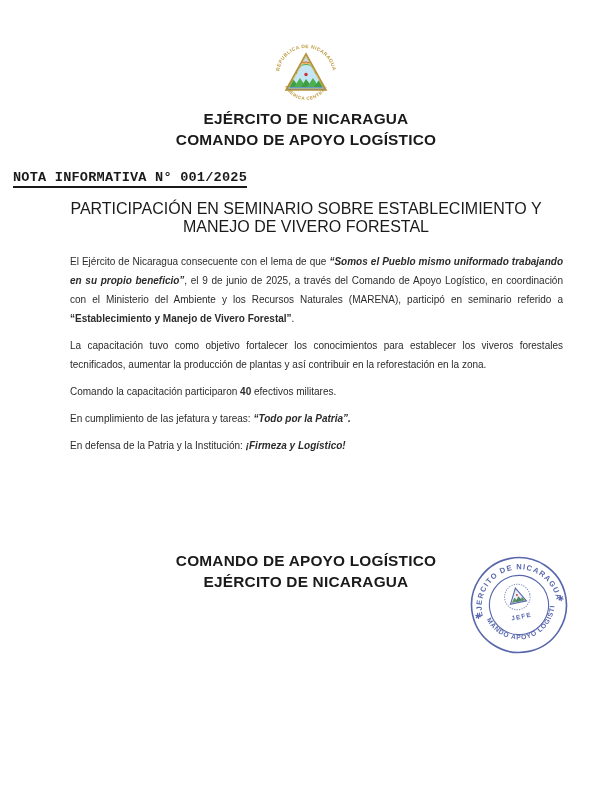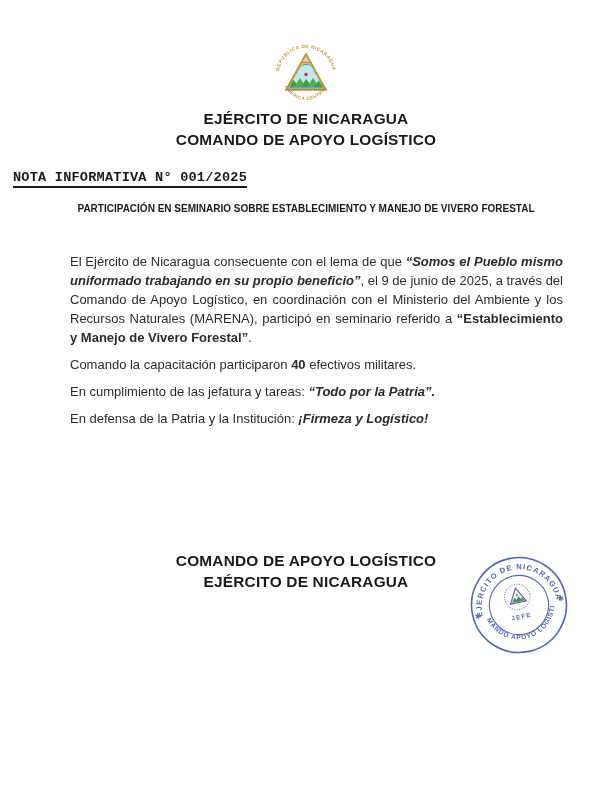--- a/index.html
+++ b/index.html
@@ -39,29 +39,29 @@
     font-size: 13.6px;
     color: #1a1a1a;
     border-bottom: 2px solid #1a1a1a;
     padding-bottom: 1px;
     letter-spacing: 0.2px;
   }
   .subject {
     position: absolute;
     top: 200px; left: 56px; width: 500px;
     text-align: center;
-    font-weight: bold;
-    font-size: 10px;
+    font-weight: normal;
+    font-size: 16px;
     line-height: 17.5px;
     color: #1a1a1a;
   }
   .doc-body {
     position: absolute;
     top: 252px; left: 70px; width: 493px;
-    font-size: 13px;
+    font-size: 10px;
     line-height: 19px;
     text-align: justify;
     color: #2b2b2b;
   }
   .doc-body p { margin: 0 0 8px 0; }
   .b  { font-weight: bold; }
   .bi { font-weight: bold; font-style: italic; }
   .closing {
     position: absolute;
     top: 551px; left: 0; width: 100%;
@@ -124,20 +124,21 @@
   </div>
 
   <div class="nota">
     <span>NOTA INFORMATIVA N° 001/2025</span>
   </div>
 
   <div class="subject">PARTICIPACIÓN EN SEMINARIO SOBRE ESTABLECIMIENTO Y MANEJO DE VIVERO FORESTAL</div>
 
   <div class="doc-body">
     <p><span>El Ejército de Nicaragua consecuente con el lema de que </span><span class="bi">“Somos el Pueblo mismo uniformado trabajando en su propio beneficio”</span><span>, el 9 de junio de 2025, a través del Comando de Apoyo Logístico, en coordinación con el Ministerio del Ambiente y los Recursos Naturales (MARENA), participó en seminario referido a </span><span class="b">“Establecimiento y Manejo de Vivero Forestal”</span><span>.</span></p>
+    <p><span>La capacitación tuvo como objetivo fortalecer los conocimientos para establecer los viveros forestales tecnificados, aumentar la producción de plantas y así contribuir en la reforestación en la zona.</span></p>
     <p><span>Comando la capacitación participaron </span><span class="b">40</span><span> efectivos militares.</span></p>
     <p><span>En cumplimiento de las jefatura y tareas: </span><span class="bi">“Todo por la Patria”.</span></p>
     <p><span>En defensa de la Patria y la Institución: </span><span class="bi">¡Firmeza y Logístico!</span></p>
   </div>
 
   <div class="closing">
     <div>COMANDO DE APOYO LOGÍSTICO</div>
     <div>EJÉRCITO DE NICARAGUA</div>
   </div>
 

